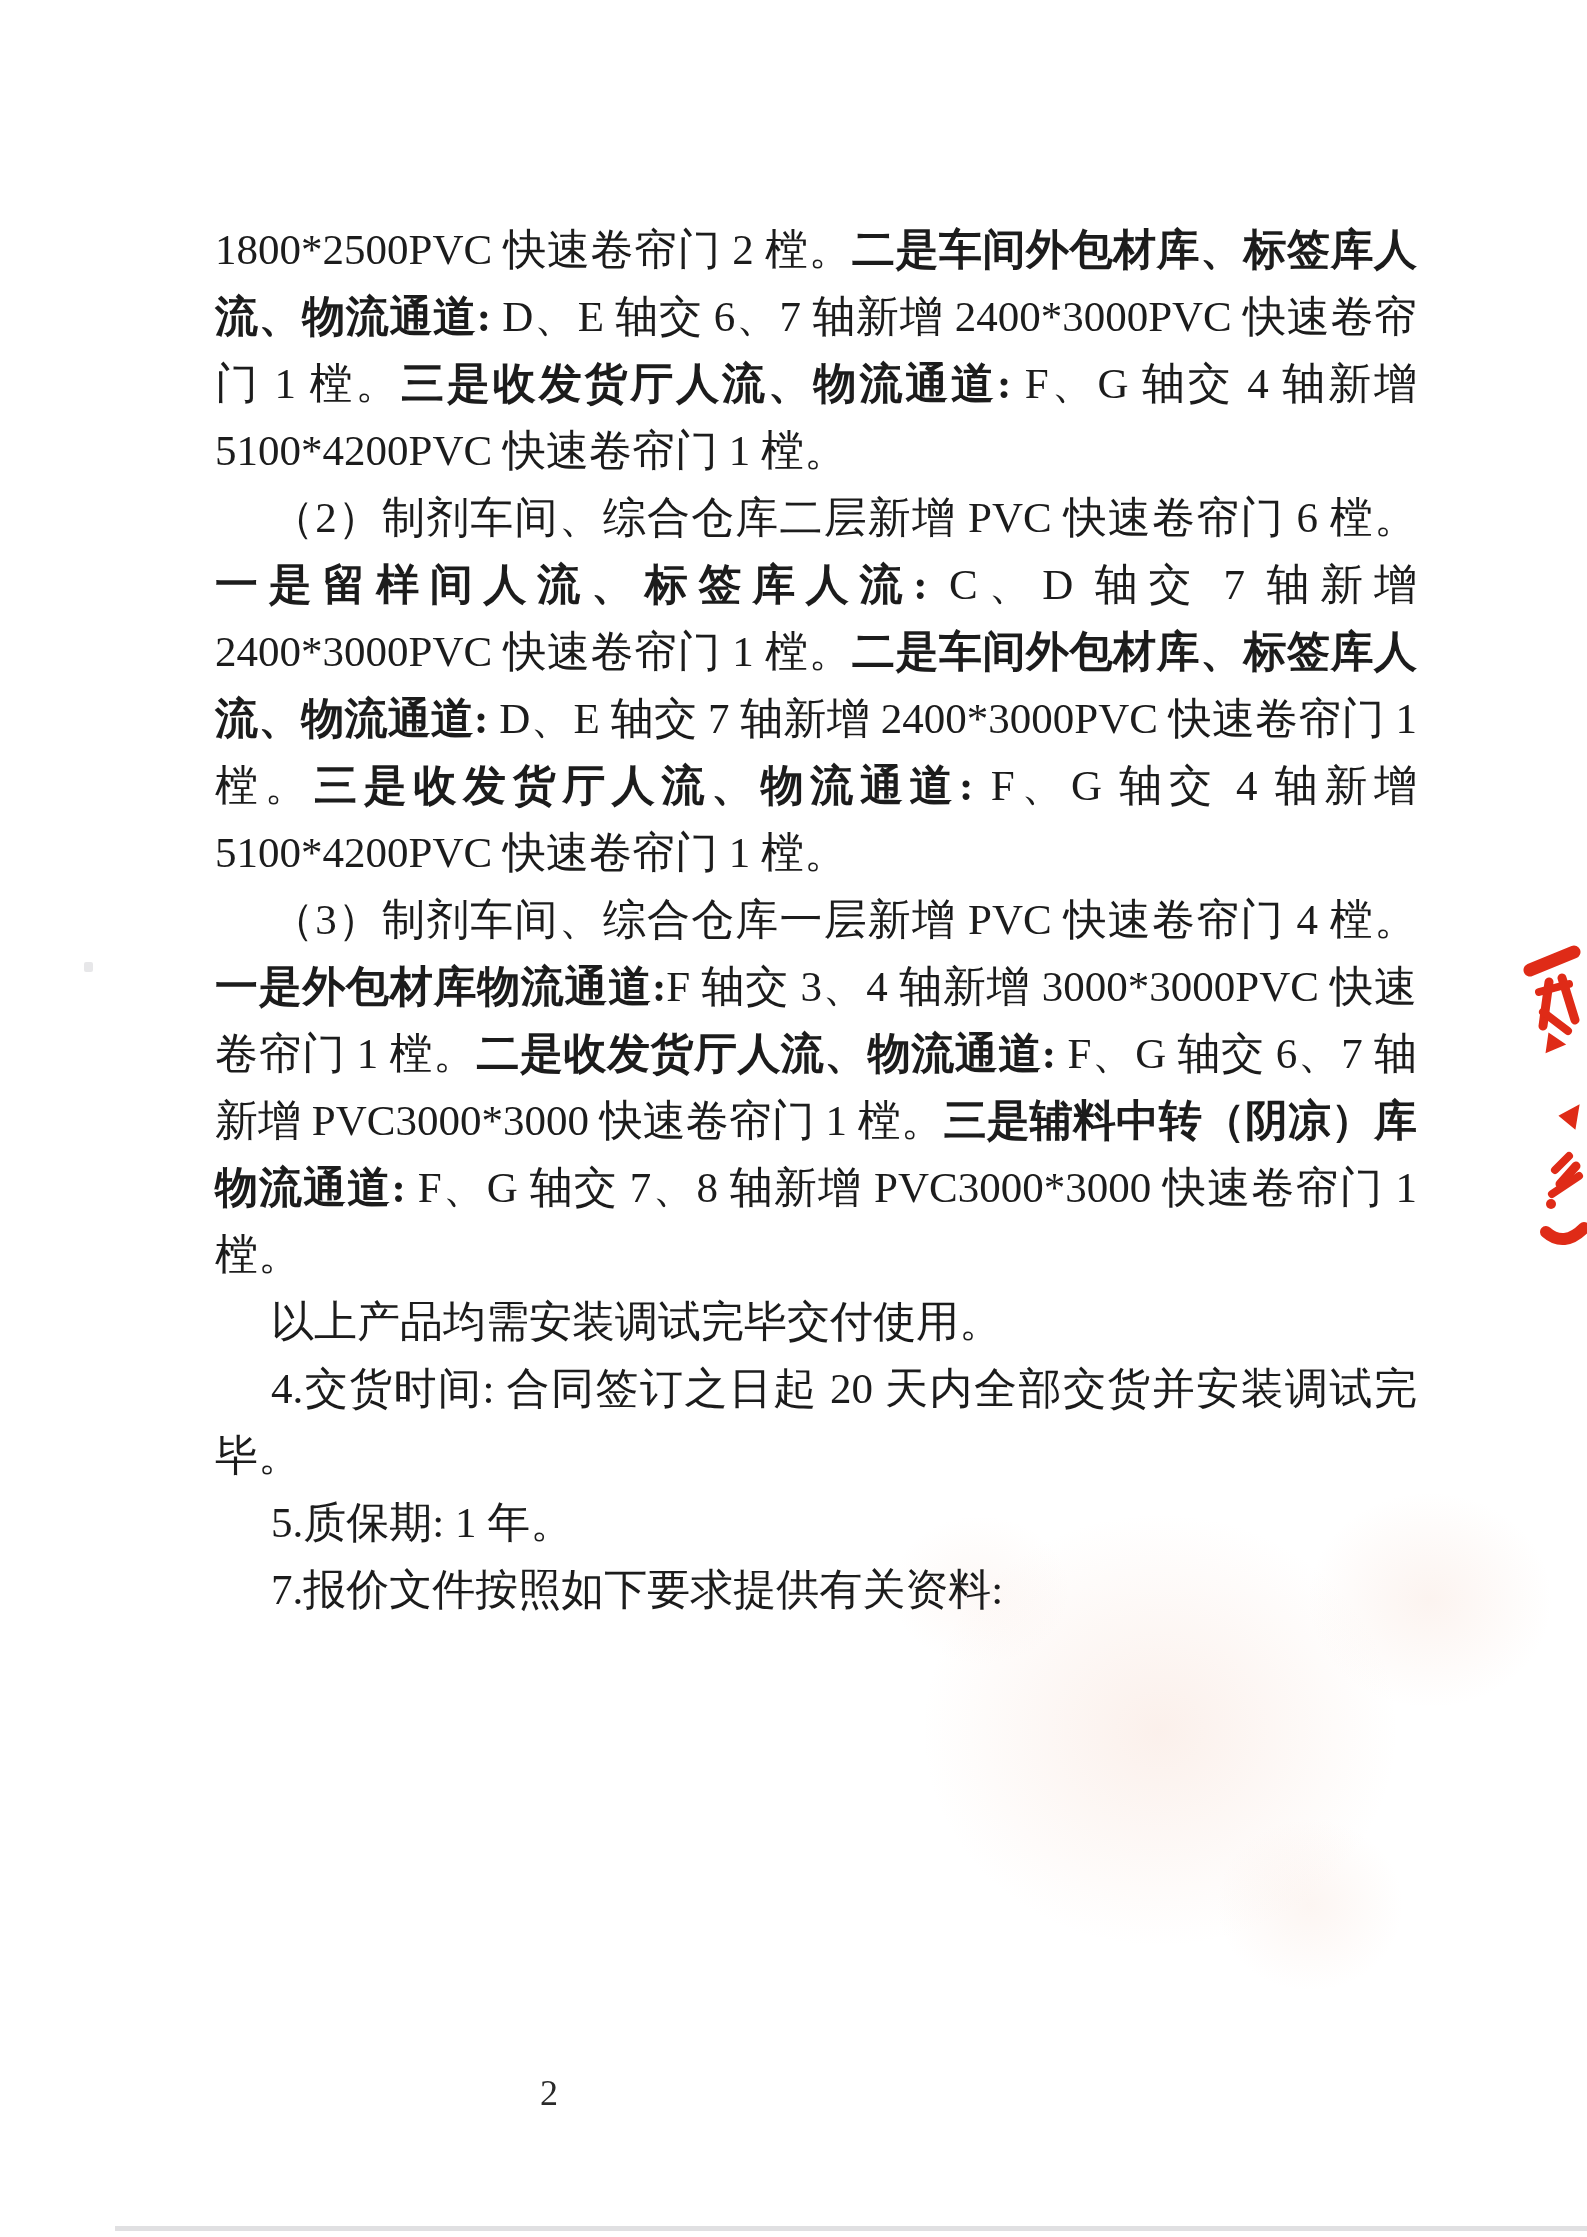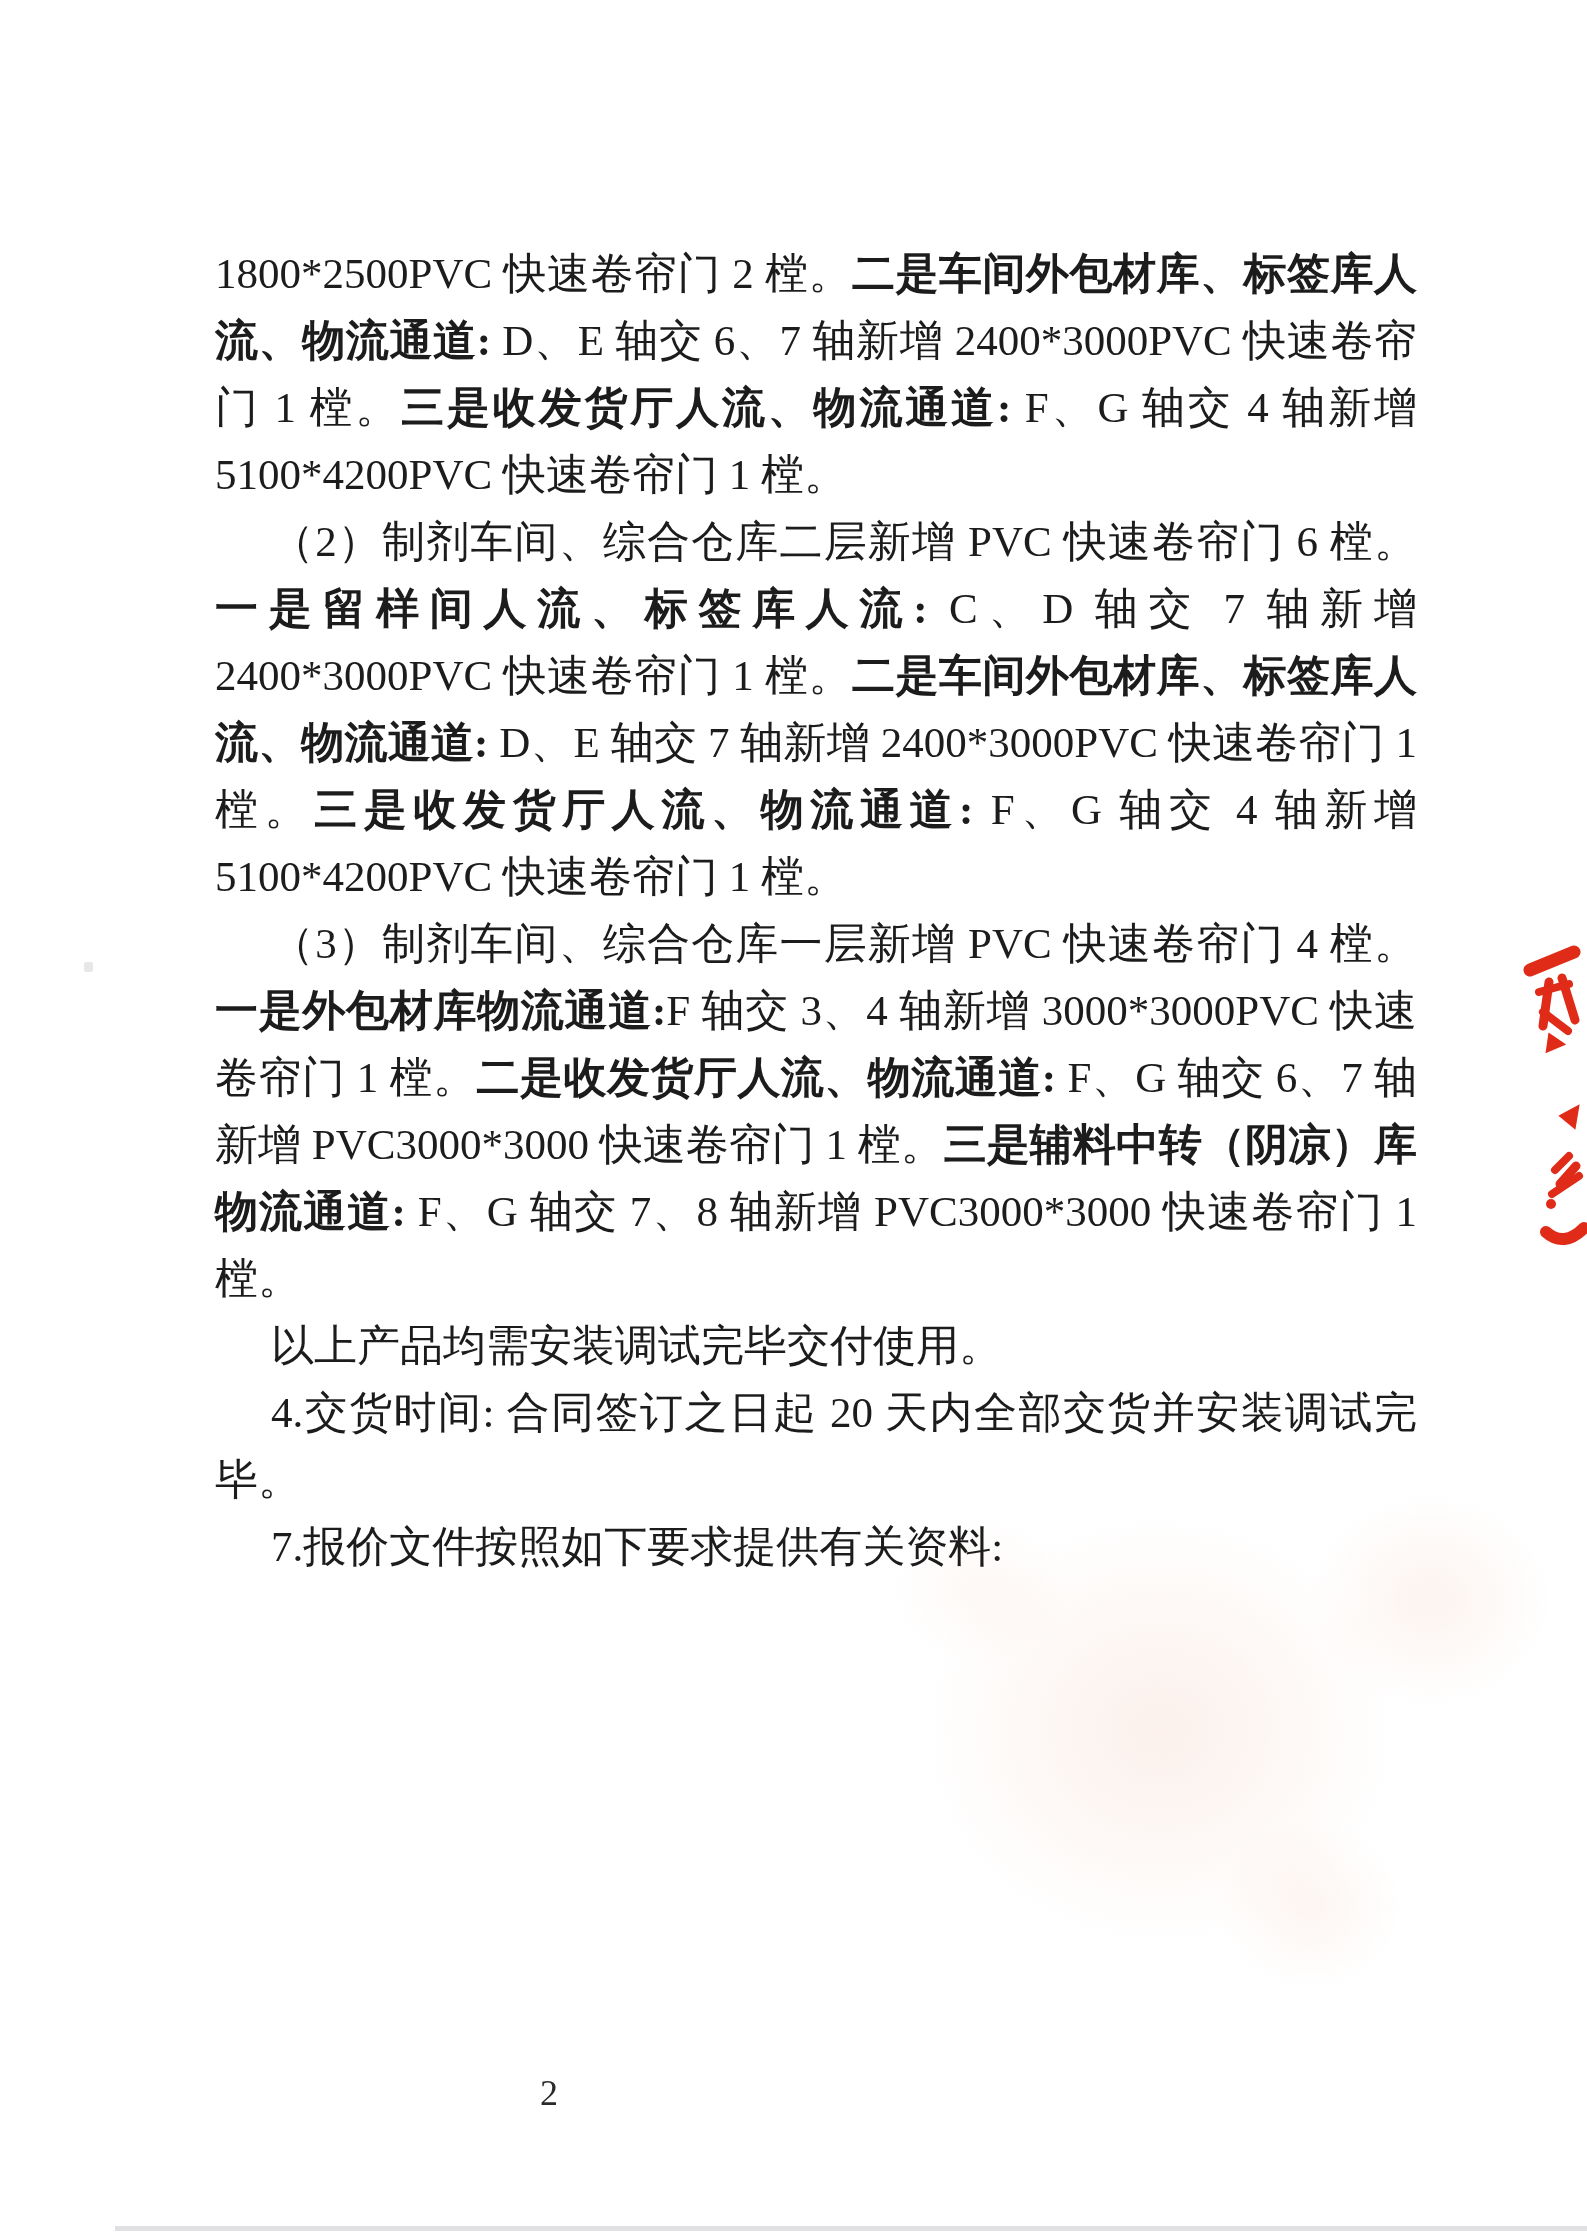--- a/index.html
+++ b/index.html
@@ -16,21 +16,21 @@
     position: absolute; inset: 0; pointer-events: none;
     background:
       radial-gradient(340px 310px at 1160px 1730px, rgba(232,167,138,0.17), rgba(232,167,138,0) 70%),
       radial-gradient(170px 150px at 1430px 1600px, rgba(232,167,138,0.13), rgba(232,167,138,0) 72%),
       radial-gradient(130px 120px at 1310px 1905px, rgba(232,167,138,0.11), rgba(232,167,138,0) 72%),
       radial-gradient(120px 100px at 980px 1590px,  rgba(232,167,138,0.08), rgba(232,167,138,0) 75%);
   }
   .content {
     position: absolute;
     left: 215px;
-    top: 240px;
+    top: 216px;
     width: 1202px;
     font-size: 43px;
     line-height: 67px;
     color: #1c1c1c;
     text-align: justify;
   }
   .para { margin: 0; }
   .para.indent { text-indent: 56px; }
   .para .b { font-weight: 700; }
   .page-number {
@@ -74,20 +74,21 @@
 <div class="page">
 
   <div class="watermark"></div>
 
   <div class="content">
       <p class="para"><span>1800*2500PVC 快速卷帘门 2 樘。</span><span class="b">二是车间外包材库、标签库人流、物流通道: </span><span>D、E 轴交 6、7 轴新增 2400*3000PVC 快速卷帘门 1 樘。</span><span class="b">三是收发货厅人流、物流通道: </span><span>F、G 轴交 4 轴新增 5100*4200PVC 快速卷帘门 1 樘。</span></p>
       <p class="para indent"><span>（2）制剂车间、综合仓库二层新增 PVC 快速卷帘门 6 樘。</span><span class="b">一是留样间人流、标签库人流: </span><span>C、D 轴交 7 轴新增 2400*3000PVC 快速卷帘门 1 樘。</span><span class="b">二是车间外包材库、标签库人流、物流通道: </span><span>D、E 轴交 7 轴新增 2400*3000PVC 快速卷帘门 1 樘。</span><span class="b">三是收发货厅人流、物流通道: </span><span>F、G 轴交 4 轴新增 5100*4200PVC 快速卷帘门 1 樘。</span></p>
       <p class="para indent"><span>（3）制剂车间、综合仓库一层新增 PVC 快速卷帘门 4 樘。</span><span class="b">一是外包材库物流通道:</span><span>F 轴交 3、4 轴新增 3000*3000PVC 快速卷帘门 1 樘。</span><span class="b">二是收发货厅人流、物流通道: </span><span>F、G 轴交 6、7 轴新增 PVC3000*3000 快速卷帘门 1 樘。</span><span class="b">三是辅料中转（阴凉）库物流通道: </span><span>F、G 轴交 7、8 轴新增 PVC3000*3000 快速卷帘门 1 樘。</span></p>
       <p class="para indent"><span>以上产品均需安装调试完毕交付使用。</span></p>
       <p class="para indent"><span>4.交货时间: 合同签订之日起 20 天内全部交货并安装调试完毕。</span></p>
+      <p class="para indent"><span>5.质保期: 1 年。</span></p>
       <p class="para indent"><span>7.报价文件按照如下要求提供有关资料:</span></p>
     </div>
 
   <div class="page-number">2</div>
 
   <svg class="red-stamp" viewBox="0 0 77 340" xmlns="http://www.w3.org/2000/svg" fill="none">
 
     <path d="M 20 40 L 64 22" stroke-width="13" stroke-linecap="round" stroke="#df2b17"></path>
     <path d="M 39 52 L 33 96" stroke-width="9" stroke-linecap="round" stroke="#df2b17"></path>
     <path d="M 29 62 L 59 54" stroke-width="8" stroke-linecap="round" stroke="#df2b17"></path>

